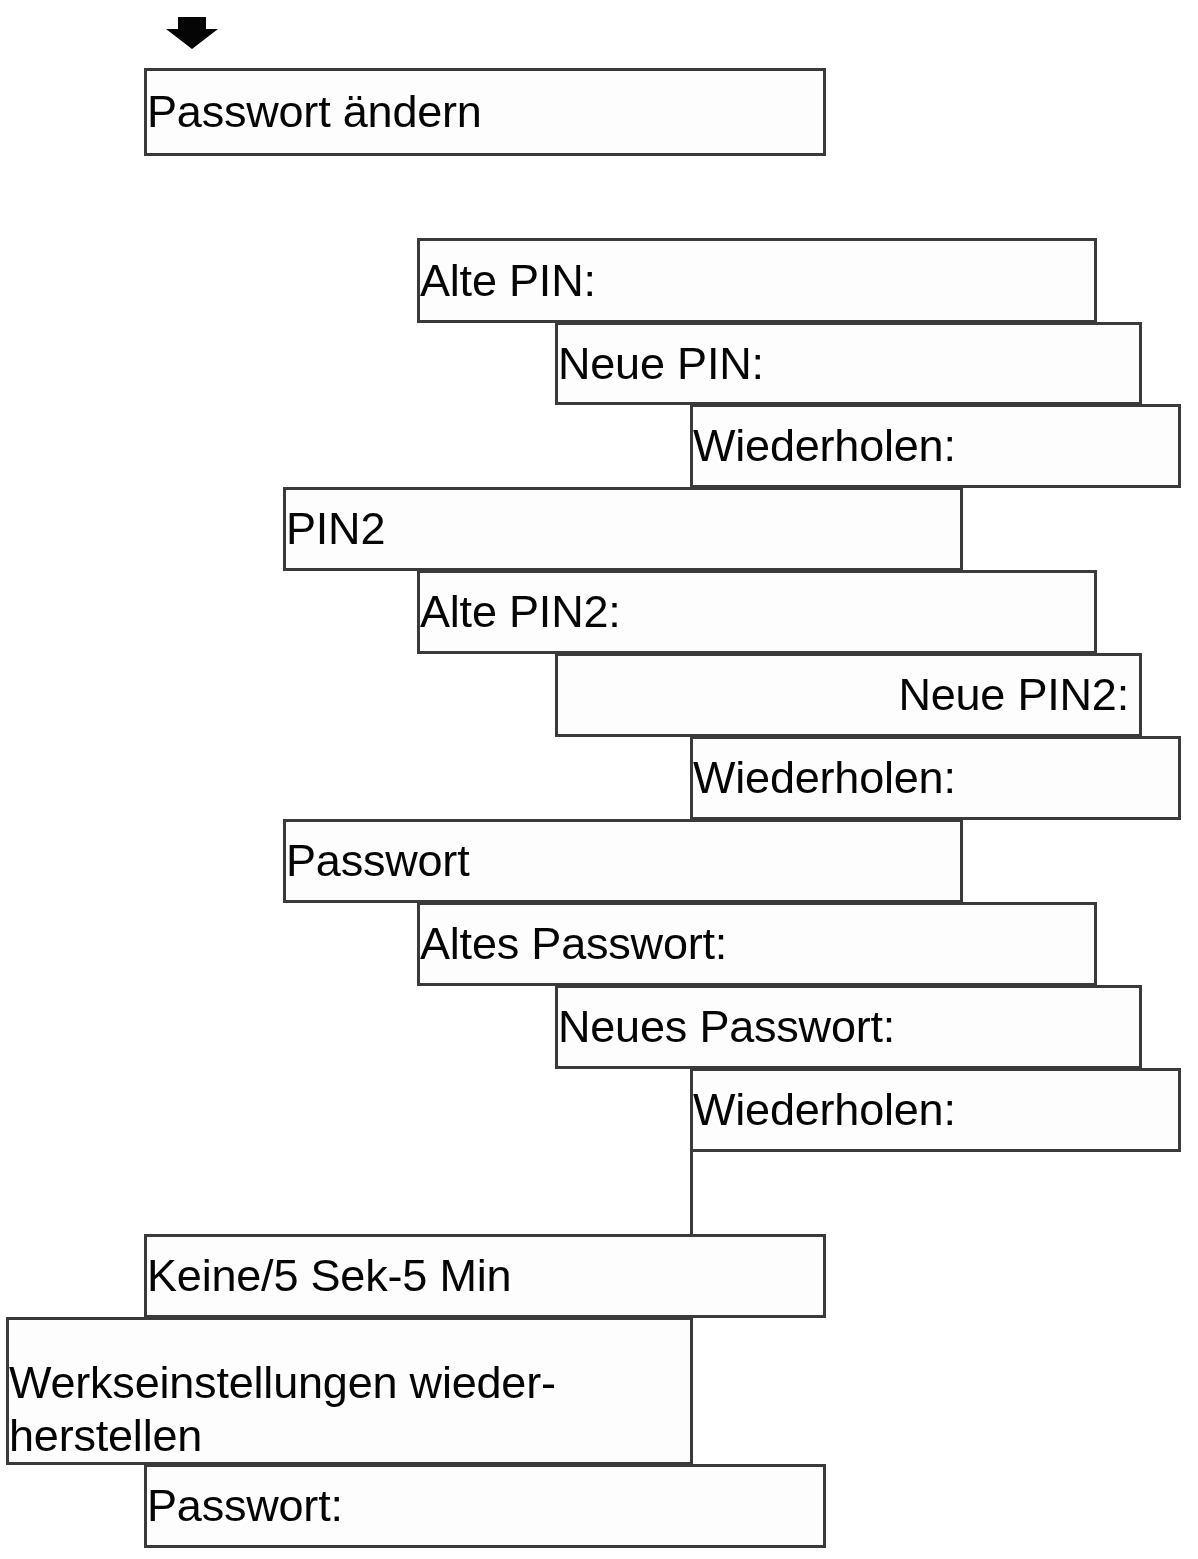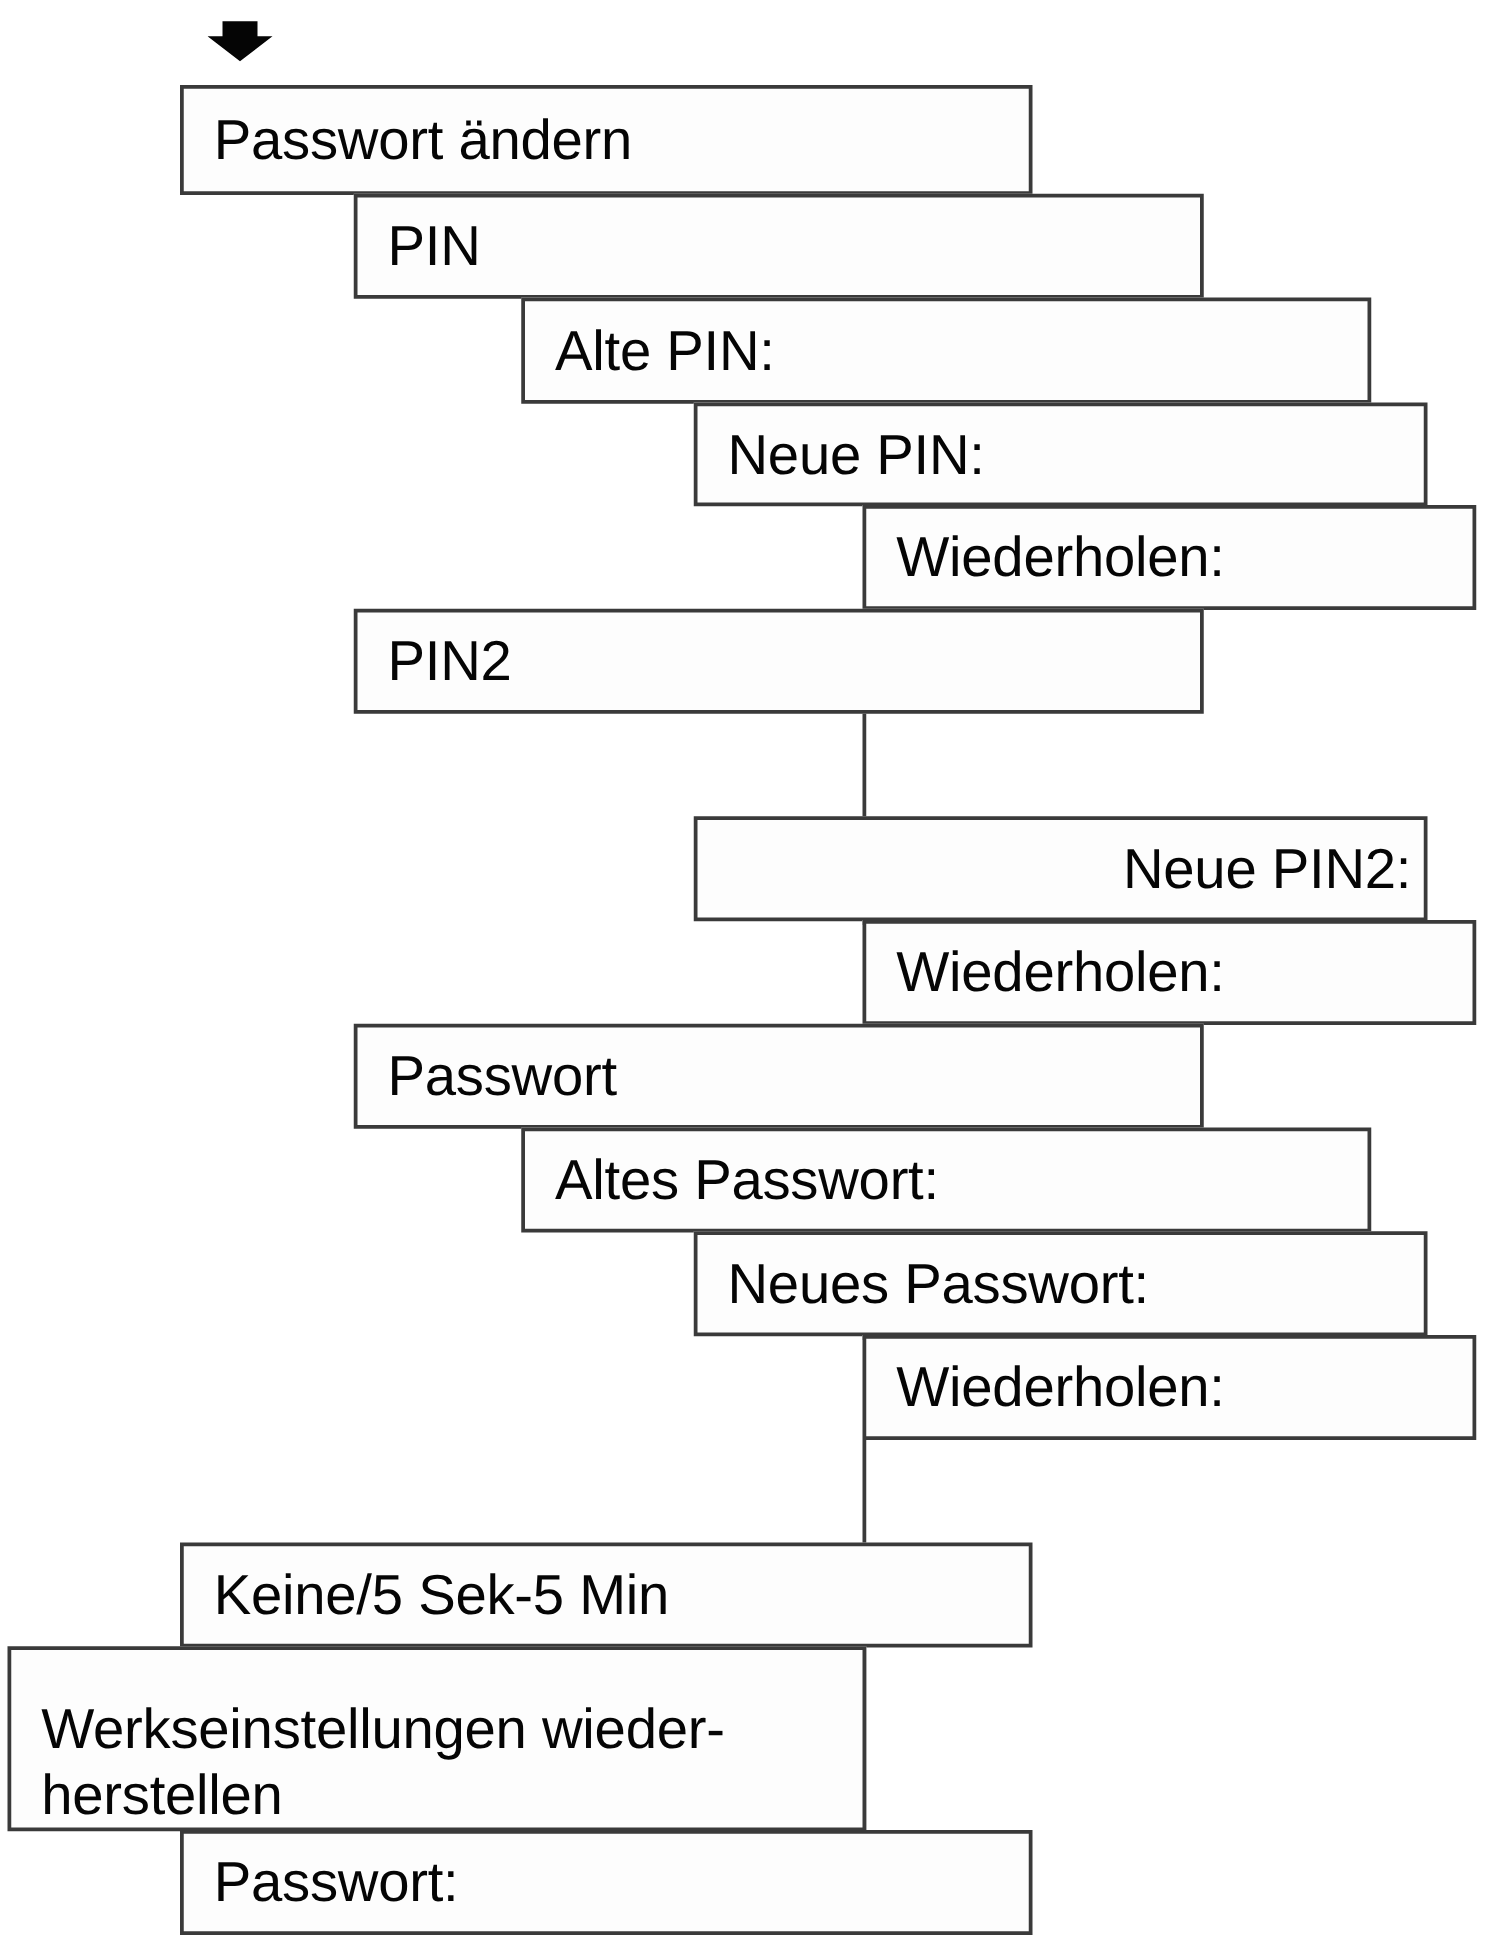--- a/index.html
+++ b/index.html
@@ -21,21 +21,20 @@
     position: absolute;
     box-sizing: border-box;
     border: 3px solid #3a3a3a;
     background: #fdfdfd;
     display: flex;
     align-items: center;
     z-index: 2;
   }
   .node .label {
     display: block;
-    padding-left: 24px;
     padding-right: 10px;
     font-size: 45px;
     line-height: 1.02;
     color: #050505;
     letter-spacing: -0.2px;
     white-space: pre-line;
   }
   .node.two-line {
     align-items: flex-start;
   }
@@ -70,40 +69,40 @@
 
   <div class="vline" style="left:690px; top:488px;  height:252px;"></div>
   <div class="vline" style="left:690px; top:820px;  height:252px;"></div>
   <div class="vline" style="left:690px; top:1152px; height:86px;"></div>
   <div class="vline" style="left:690px; top:1318px; height:150px;"></div>
 
   <div class="node" style="left:144px; top:68px; width:682px; height:88px;">
     <span class="label">Passwort ändern</span>
   </div>
 
-  <div class="node" style="left:283px; top:155px; width:680px; height:84px;">
-    <span class="label">PIN</span>
-  </div>
 
   <div class="node" style="left:417px; top:238px; width:680px; height:85px;">
     <span class="label">Alte PIN:</span>
   </div>
 
   <div class="node" style="left:555px; top:322px; width:587px; height:83px;">
     <span class="label">Neue PIN:</span>
   </div>
 
   <div class="node" style="left:690px; top:404px; width:491px; height:84px;">
     <span class="label">Wiederholen:</span>
   </div>
 
   <div class="node" style="left:283px; top:487px; width:680px; height:84px;">
     <span class="label">PIN2</span>
   </div>
 
+  <div class="node" style="left:417px; top:570px; width:680px; height:84px;">
+    <span class="label">Alte PIN2:</span>
+  </div>
 
   <div class="node" style="left:555px; top:653px; width:587px; height:84px;justify-content:flex-end;">
     <span class="label">Neue PIN2:</span>
   </div>
 
   <div class="node" style="left:690px; top:736px; width:491px; height:84px;">
     <span class="label">Wiederholen:</span>
   </div>
 
   <div class="node" style="left:283px; top:819px; width:680px; height:84px;">

